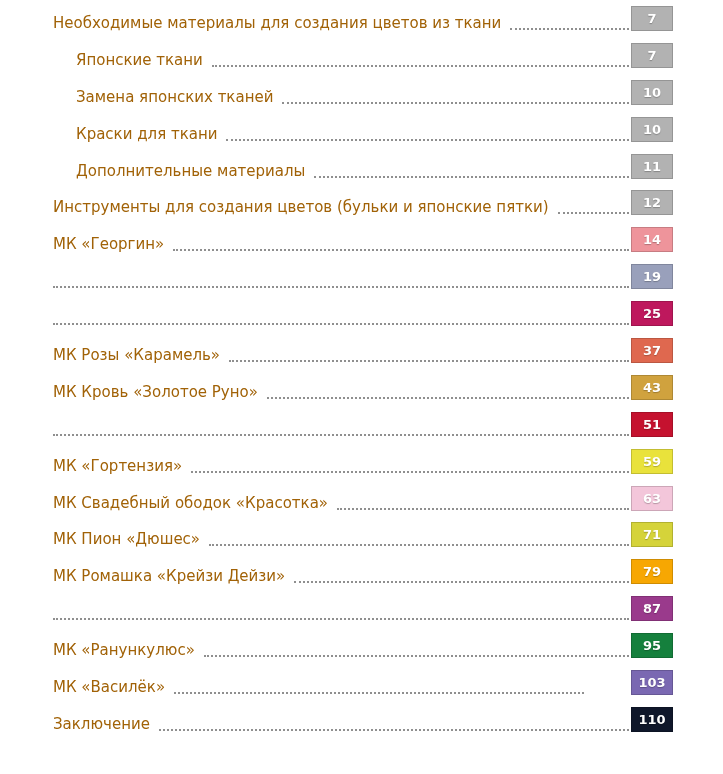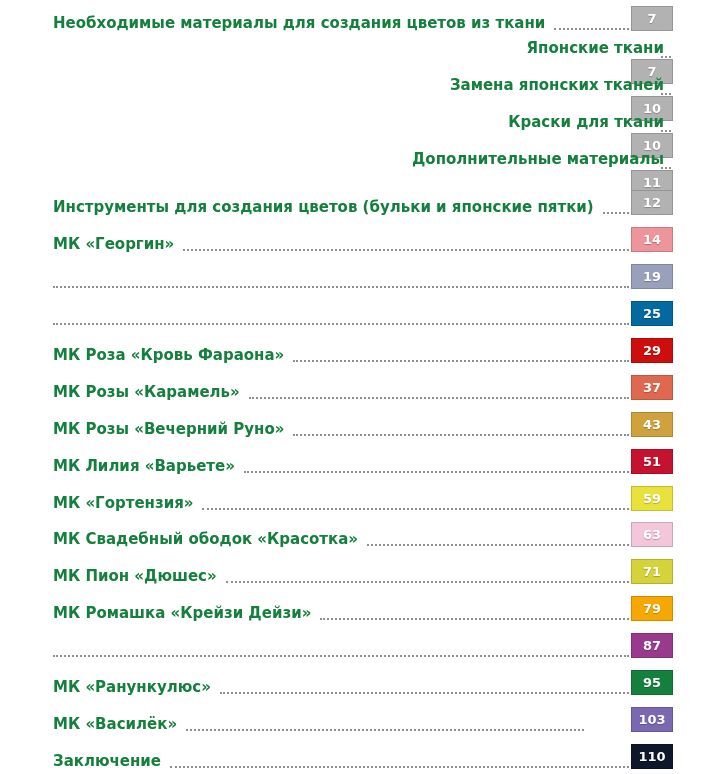--- a/index.html
+++ b/index.html
@@ -13,28 +13,27 @@
     box-sizing: border-box;
     width: 723px; height: 774px;
     padding: 4px 50px 0 53px;
   }
   .toc-row {
     display: flex;
     align-items: flex-end;
     height: 27px;
     margin-bottom: 9.9px;
   }
-  .toc-row.indent { padding-left: 23px; flex-direction: column; }
+  .toc-row.indent { padding-left: 23px; }
   .toc-label {
     font-size: 15px;
     line-height: 15px;
-    color: #15803d;
+    color: #a16207;
     white-space: nowrap;
     margin-right: 9px;
-    font-weight: bold;
   }
   .toc-dots {
     flex: 1 1 auto;
     height: 0;
     border-bottom: 2px dotted #8f8f8f;
     margin: 0 2px 1px 0;
     min-width: 10px;
   }
   .toc-badge {
     flex: 0 0 auto;
@@ -88,39 +87,33 @@
     <span class="toc-label">МК «Георгин»</span>
     <span class="toc-dots"></span>
     <span class="toc-badge" style="background: rgb(238, 148, 155);">14</span>
   </div>
     <div class="toc-row">
     <span class="toc-dots"></span>
     <span class="toc-badge" style="background: rgb(153, 160, 187);">19</span>
   </div>
     <div class="toc-row">
     <span class="toc-dots"></span>
-    <span class="toc-badge" style="background: #0369a1;">25</span>
-  </div>
-    <div class="toc-row">
-    <span class="toc-label">МК Роза «Кровь Фараона»</span>
-    <span class="toc-dots"></span>
-    <span class="toc-badge" style="background: rgb(206, 13, 13);">29</span>
+    <span class="toc-badge" style="background: #be185d;">25</span>
   </div>
     <div class="toc-row">
     <span class="toc-label">МК Розы «Карамель»</span>
     <span class="toc-dots"></span>
     <span class="toc-badge" style="background: rgb(223, 104, 79); margin-top: 46px;">37</span>
   </div>
     <div class="toc-row">
-    <span class="toc-label">МК Розы «Вечерний Руно»</span>
+    <span class="toc-label">МК Кровь «Золотое Руно»</span>
     <span class="toc-dots"></span>
     <span class="toc-badge" style="background: rgb(208, 162, 62);">43</span>
   </div>
     <div class="toc-row">
-    <span class="toc-label">МК Лилия «Варьете»</span>
     <span class="toc-dots"></span>
     <span class="toc-badge" style="background: rgb(197, 18, 47);">51</span>
   </div>
     <div class="toc-row">
     <span class="toc-label">МК «Гортензия»</span>
     <span class="toc-dots"></span>
     <span class="toc-badge" style="background: rgb(233, 226, 59);">59</span>
   </div>
     <div class="toc-row">
     <span class="toc-label">МК Свадебный ободок «Красотка»</span>

